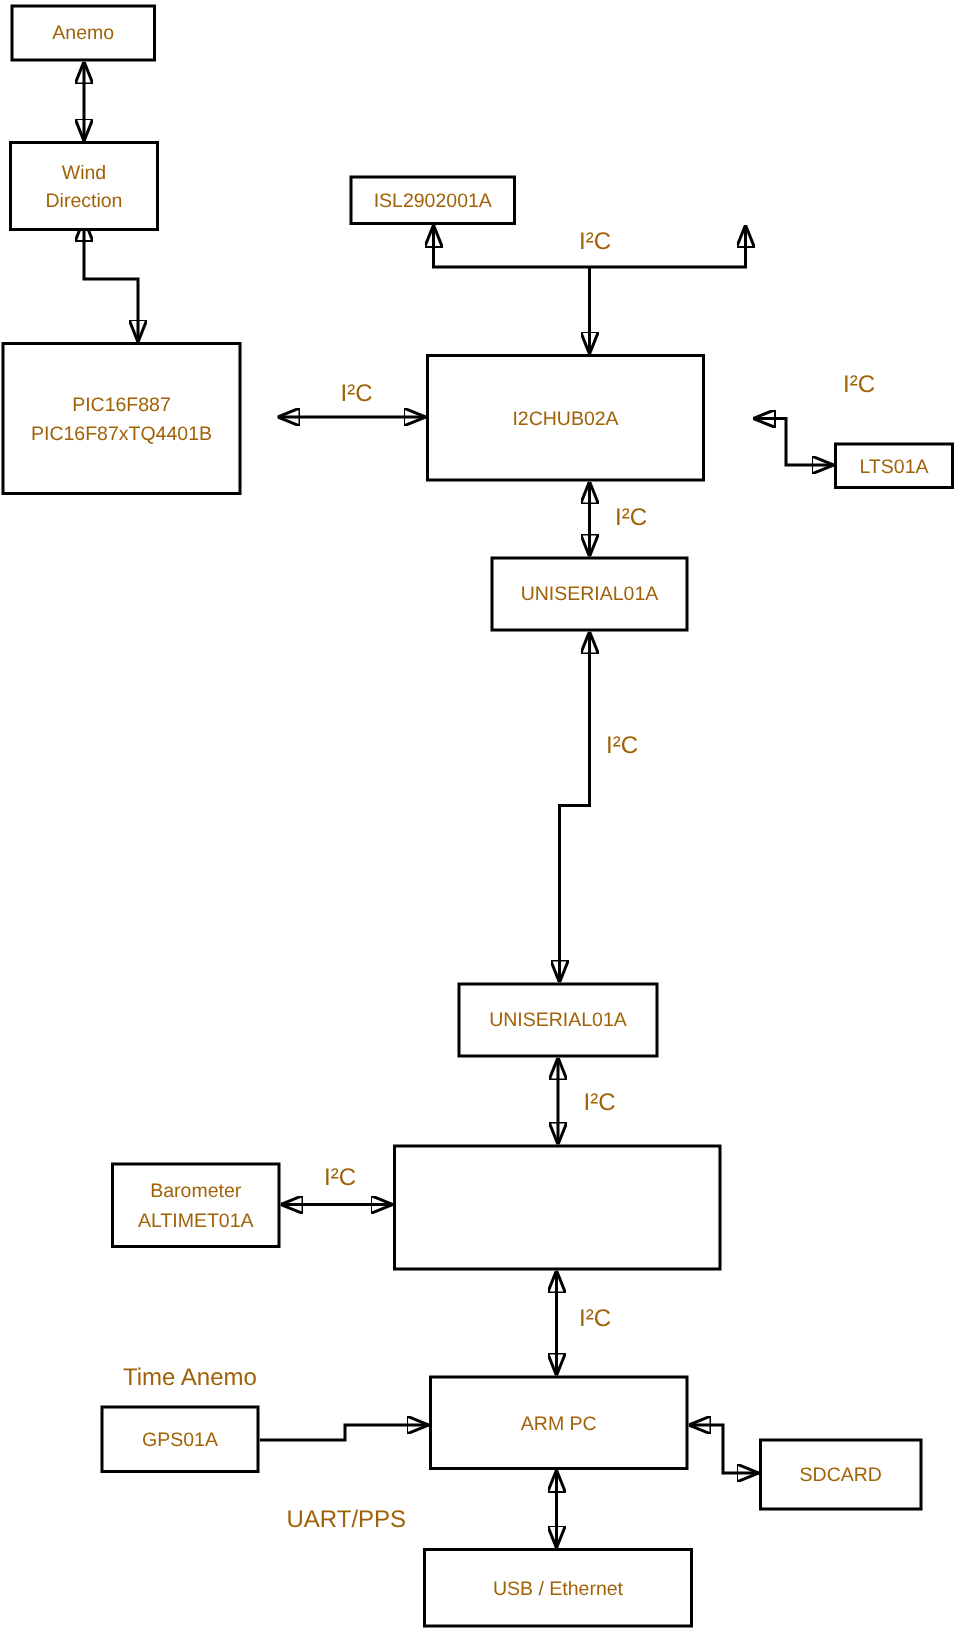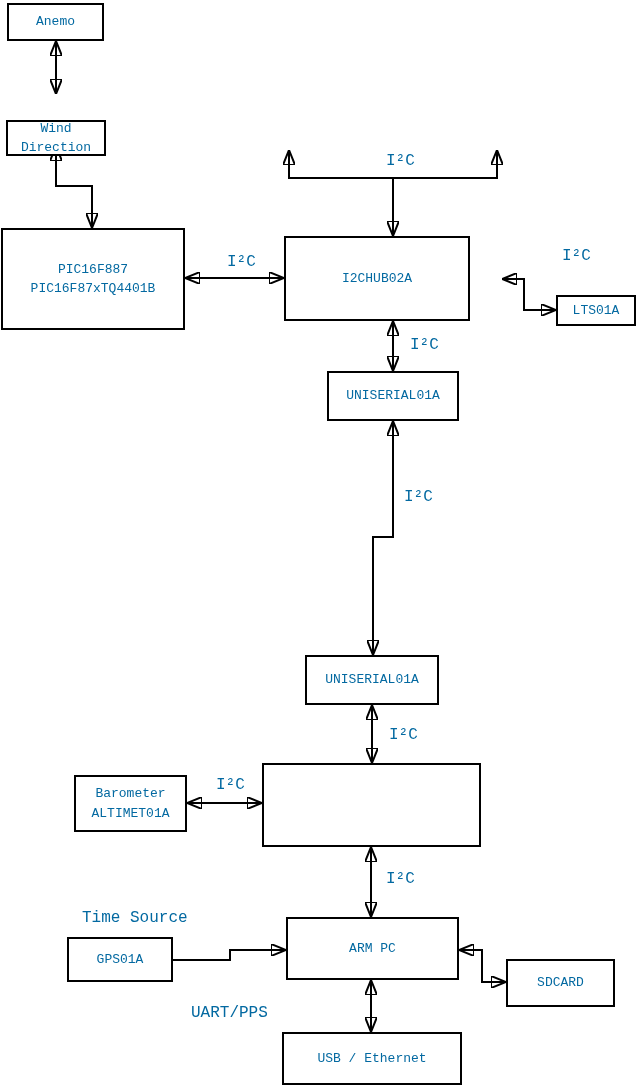--- a/index.html
+++ b/index.html
@@ -5,22 +5,22 @@
   html, body {
     margin: 0;
     padding: 0;
     background: #ffffff;
   }
   .stage {
     position: relative;
     width: 640px;
     height: 1089px;
     background: #ffffff;
-    font-family: Liberation Mono, monospace;
-    color: #0369a1;
+    font-family: Liberation Sans, sans-serif;
+    color: #a16207;
     overflow: hidden;
   }
   .wires {
     position: absolute;
     left: 0;
     top: 0;
     width: 640px;
     height: 1089px;
   }
   .wires path {
@@ -43,22 +43,22 @@
   }
   .lbl {
     position: absolute;
     font-size: 16px;
     line-height: 1.1;
     white-space: nowrap;
   }
 
   
   .b-anemo      { left: 7px;   top: 3px;    width: 97px;  height: 38px; }
-  .b-wind       { left: 6px;   top: 94px;   width: 100px; height: 36px; margin-top: 26px; }
-  .b-pic        { left: 1px;   top: 228px;  width: 184px; height: 102px; }
+  .b-wind       { left: 6px;   top: 94px;   width: 100px; height: 60px; }
+  .b-pic        { left: 1px;   top: 228px;  width: 160px; height: 102px; }
   .b-isl        { left: 233px; top: 117px;  width: 111px; height: 33px; }
   .b-sht        { left: 441px; top: 117px;  width: 109px; height: 33px; }
   .b-hub1       { left: 284px; top: 236px;  width: 186px; height: 85px; }
   .b-lts        { left: 556px; top: 295px;  width: 80px;  height: 31px; }
   .b-uniserial1 { left: 327px; top: 371px;  width: 132px; height: 50px; }
   .b-uniserial2 { left: 305px; top: 655px;  width: 134px; height: 50px; }
   .b-barometer  { left: 74px;  top: 775px;  width: 113px; height: 57px; }
   .b-hub2       { left: 262px; top: 763px;  width: 219px; height: 84px; }
   .b-gps        { left: 67px;  top: 937px;  width: 106px; height: 45px; }
   .b-armpc      { left: 286px; top: 917px;  width: 173px; height: 63px; }
@@ -115,20 +115,23 @@
   <div class="box b-wind">
     <span>Wind
 Direction</span>
   </div>
 
   <div class="box b-pic">
     <span>PIC16F887
 PIC16F87xTQ4401B</span>
   </div>
 
+  <div class="box b-isl">
+    <span>ISL2902001A</span>
+  </div>
 
 
   <div class="box b-hub1">
     <span>I2CHUB02A</span>
   </div>
 
   <div class="box b-lts">
     <span>LTS01A</span>
   </div>
 
@@ -166,16 +169,16 @@
   </div>
 
   <div class="lbl l-i2c-top">I²C</div>
   <div class="lbl l-i2c-lts">I²C</div>
   <div class="lbl l-i2c-pic">I²C</div>
   <div class="lbl l-i2c-hub1-uni1">I²C</div>
   <div class="lbl l-i2c-long">I²C</div>
   <div class="lbl l-i2c-uni2-hub2">I²C</div>
   <div class="lbl l-i2c-baro">I²C</div>
   <div class="lbl l-i2c-hub2-arm">I²C</div>
-  <div class="lbl l-time-source">Time Source</div>
+  <div class="lbl l-time-source">Time Anemo</div>
   <div class="lbl l-uart-pps">UART/PPS</div>
 
 </div>
 
 </body></html>

